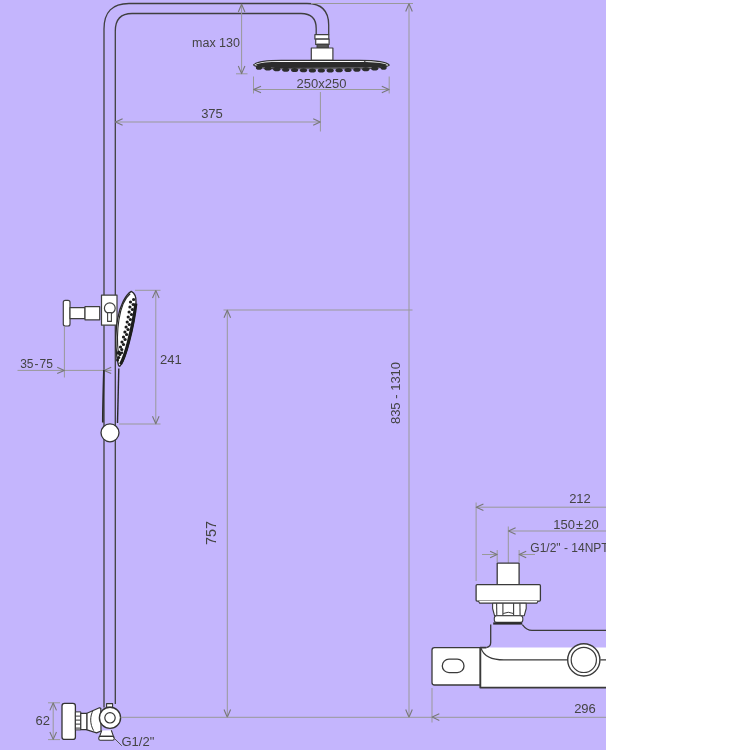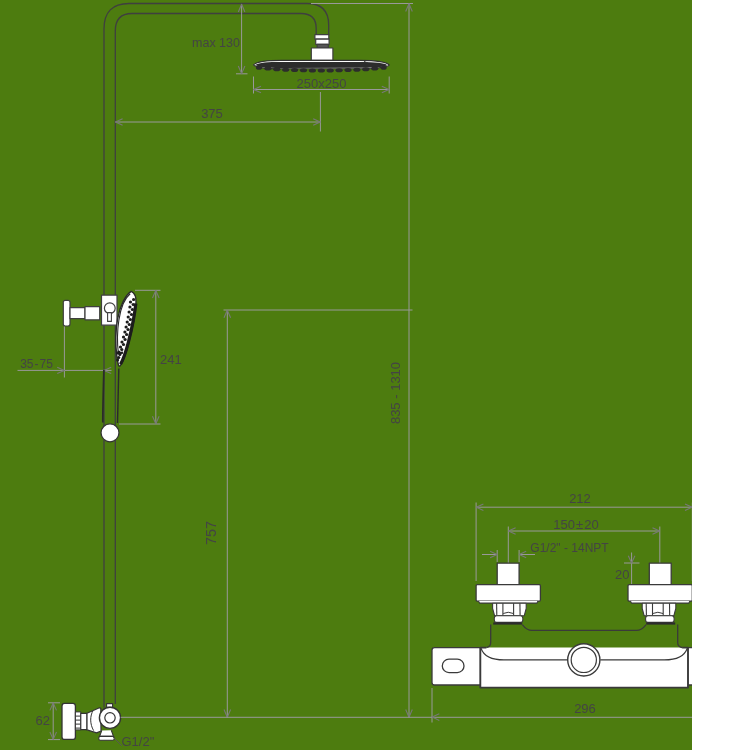--- a/index.html
+++ b/index.html
@@ -1,16 +1,16 @@
 <!DOCTYPE html>
 <html><head>
 <meta charset="utf-8">
 <style>
   html,body{margin:0;padding:0;background:#ffffff;}
-  #page{position:relative;width:692px;height:750px;background:#4d7c0f;overflow:hidden;}
+  #page{position:relative;width:606px;height:750px;background:#c4b5fd;overflow:hidden;}
   svg{position:absolute;left:0;top:0;}
   text{font-family:"Liberation Sans",sans-serif;fill:#444;}
 </style>
 </head>
 <body>
 <div id="page">
 <svg width="750" height="750" viewBox="0 0 750 750">
 <g fill="none" stroke-linecap="butt" stroke-linejoin="round">
 
 <g stroke="#3f3f3f" stroke-width="1.3">

